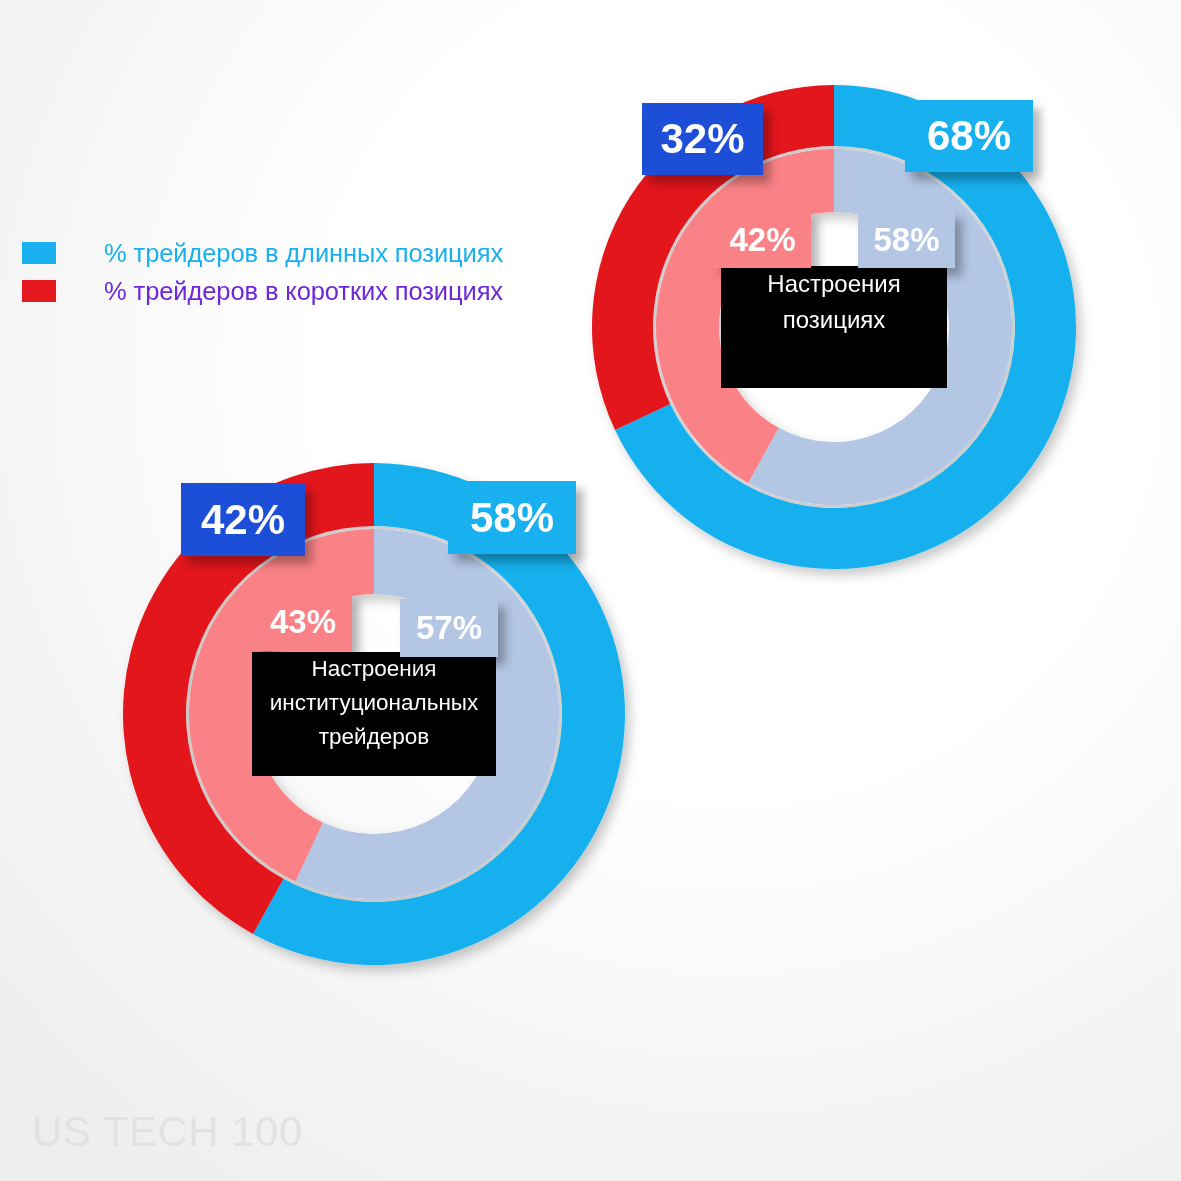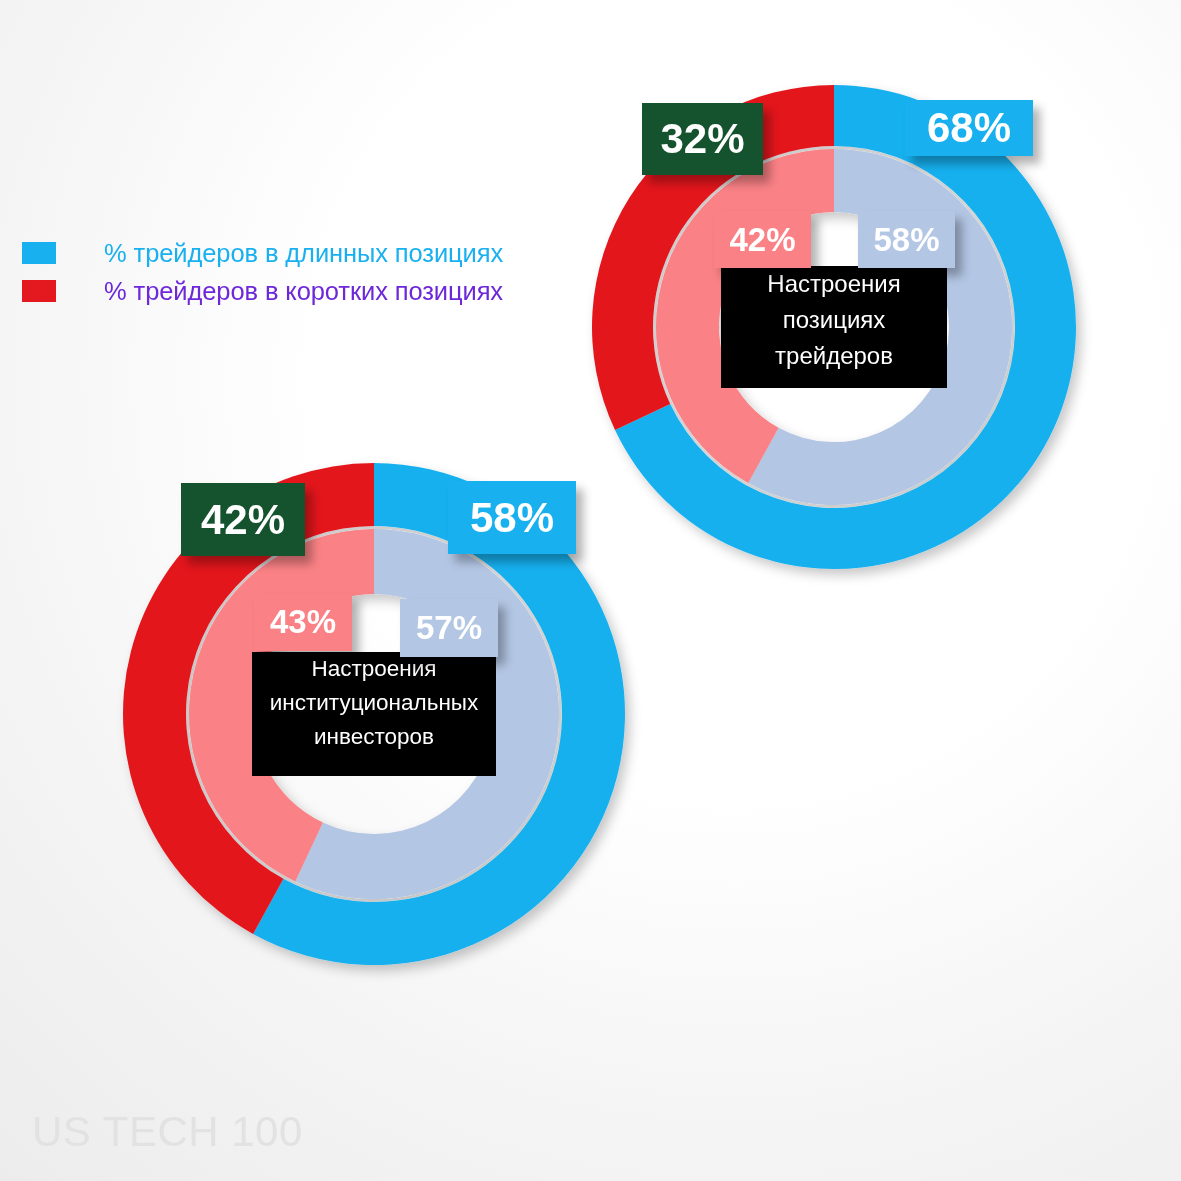--- a/index.html
+++ b/index.html
@@ -35,21 +35,21 @@
   
   .tag{
     position:absolute;color:#fff;font-weight:bold;
     display:flex;align-items:center;justify-content:center;
     box-shadow:7px 8px 9px rgba(0,0,0,.30);
     box-sizing:border-box;
   }
   .tag.outer{font-size:42px;}
   .tag.inner{font-size:33px;}
   .tag.blue   {background:#18b0ef;}
-  .tag.red    {background:#14532d;}
+  .tag.red    {background:#1d4ed8;}
   .tag.lblue  {background:#b3c6e4;}
   .tag.lred   {background:#fa8286;}
 
   
   #watermark{
     position:absolute;left:32px;top:1108px;
     font-size:42px;color:#e2e2e2;letter-spacing:.5px;
   }
 </style>
 </head>
@@ -82,25 +82,24 @@
         <path id="r-out-short-1" d="M23.031853303223272 345.03858855874756 A242 242 0 0 1 241.99999999999994 0 L241.99999999999997 61 A181 181 0 0 0 78.22630350365046 319.0660517732781 Z" fill="#e3191f"></path>
 
         <path id="r-in-long-1" d="M242 64 A178 178 0 1 1 156.24784600989466 397.98258904780766 L186.59832747830274 342.7752682050443 A115 115 0 1 0 242 127 Z" fill="#b3c6e4"></path>
         <path id="r-in-short-1" d="M156.24784600989466 397.98258904780766 A178 178 0 0 1 241.99999999999997 64 L241.99999999999997 127 A115 115 0 0 0 186.59832747830274 342.7752682050443 Z" fill="#fa8286"></path>
       </g>
     </svg>
 
     <div class="center-plate" style="width:226px;height:122px;font-size:24px;">
       <span>Настроения</span>
       <span>позициях</span>
-      <span>трейдеров</span>
     </div>
 
     <div class="tag outer red" style="left:50px;top:18px;width:121px;height:72px;">32%</div>
-    <div class="tag outer blue" style="left:313px;top:15px;width:128px;height:56px;">68%</div>
+    <div class="tag outer blue" style="left:313px;top:15px;width:128px;height:72px;">68%</div>
     <div class="tag inner lred" style="left:122px;top:126px;width:97px;height:57px;">42%</div>
     <div class="tag inner lblue" style="left:266px;top:126px;width:97px;height:57px;">58%</div>
   </div>
 
   <div class="donut" id="donut-inst" style="left:123px;top:463px;width:502px;height:502px;">
 
     <svg width="502" height="502" viewBox="0 0 502 502">
       <defs>
         <filter id="ds2" x="-30%" y="-30%" width="170%" height="170%">
           <feDropShadow dx="5" dy="6" stdDeviation="6" flood-color="#000" flood-opacity="0.22"></feDropShadow>
@@ -110,21 +109,21 @@
         <path id="r-out-long-2" d="M251.00000000000003 0 A251 251 0 1 1 130.07982780046945 470.9529766910097 L160.4303092688775 415.7456558482463 A188 188 0 1 0 251 63 Z" fill="#18b0ef"></path>
         <path id="r-out-short-2" d="M130.07982780046945 470.9529766910097 A251 251 0 0 1 250.99999999999994 0 L250.99999999999997 63 A188 188 0 0 0 160.4303092688775 415.7456558482463 Z" fill="#e3191f"></path>
         <path id="r-in-long-2" d="M251 66 A185 185 0 1 1 172.23083106046155 418.39300470621356 L199.90648501219127 359.5792462959223 A120 120 0 1 0 251 131 Z" fill="#b3c6e4"></path>
         <path id="r-in-short-2" d="M172.23083106046155 418.39300470621356 A185 185 0 0 1 250.99999999999997 66 L250.99999999999997 131 A120 120 0 0 0 199.90648501219127 359.5792462959223 Z" fill="#fa8286"></path>
       </g>
     </svg>
 
     <div class="center-plate" style="width:244px;height:124px;font-size:22.5px;">
       <span>Настроения</span>
       <span>институциональных</span>
-      <span>инвесторов</span>
+      <span>трейдеров</span>
     </div>
 
     <div class="tag outer red" style="left:58px;top:20px;width:124px;height:73px;">42%</div>
     <div class="tag outer blue" style="left:325px;top:18px;width:128px;height:73px;">58%</div>
     <div class="tag inner lred" style="left:131px;top:130px;width:98px;height:58px;">43%</div>
     <div class="tag inner lblue" style="left:277px;top:136px;width:98px;height:58px;">57%</div>
   </div>
 
   <div id="watermark">US TECH 100</div>
 

